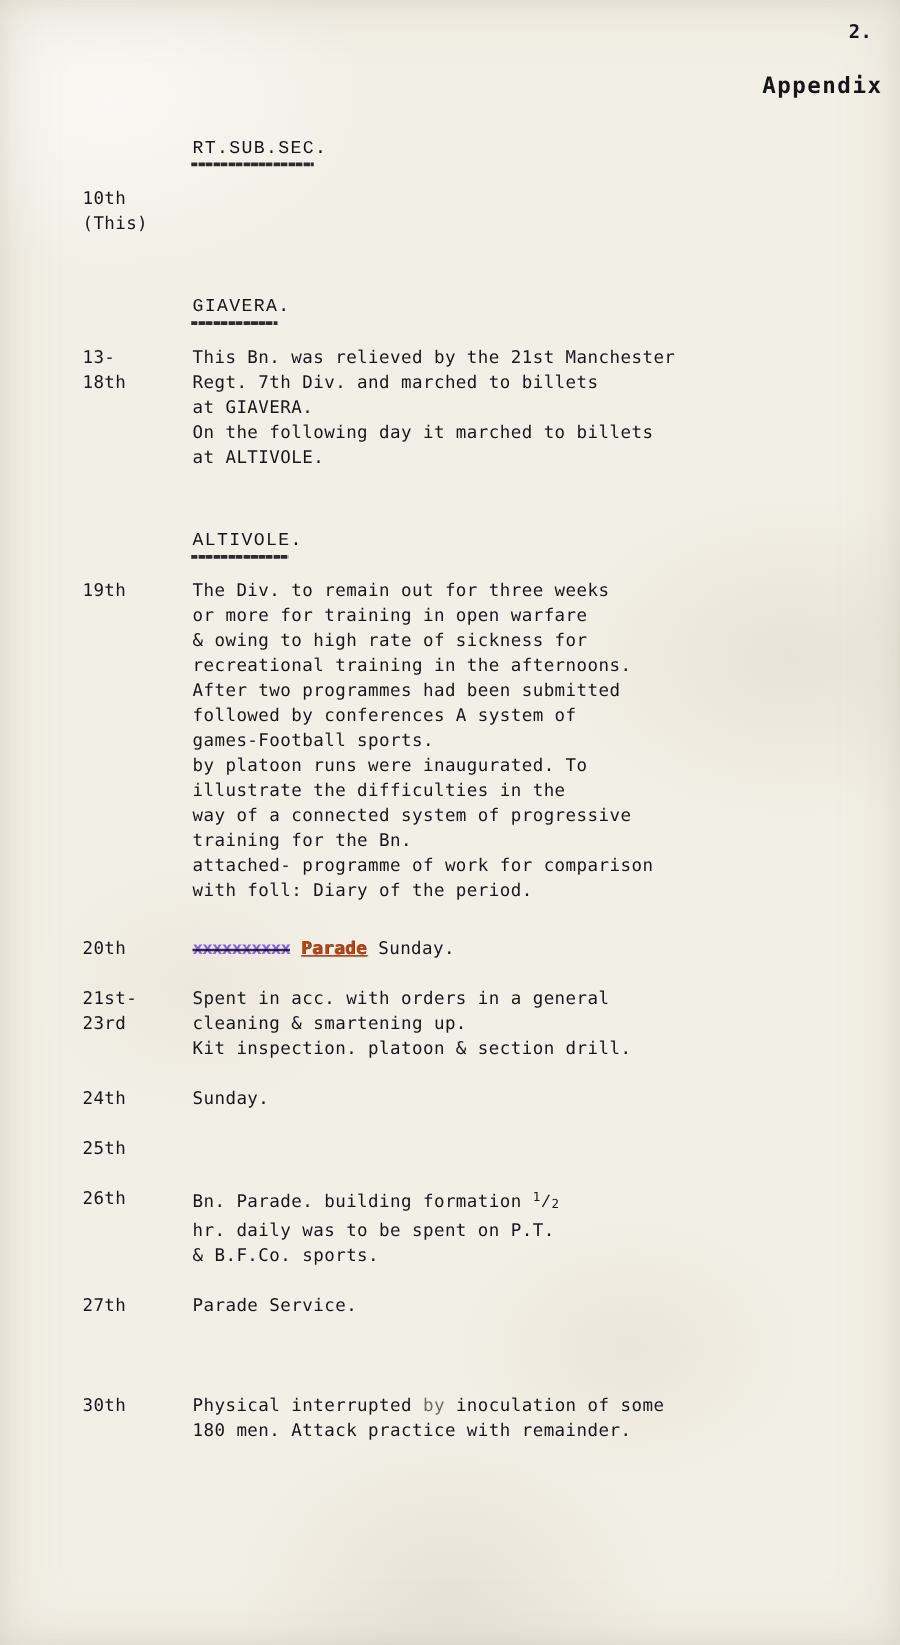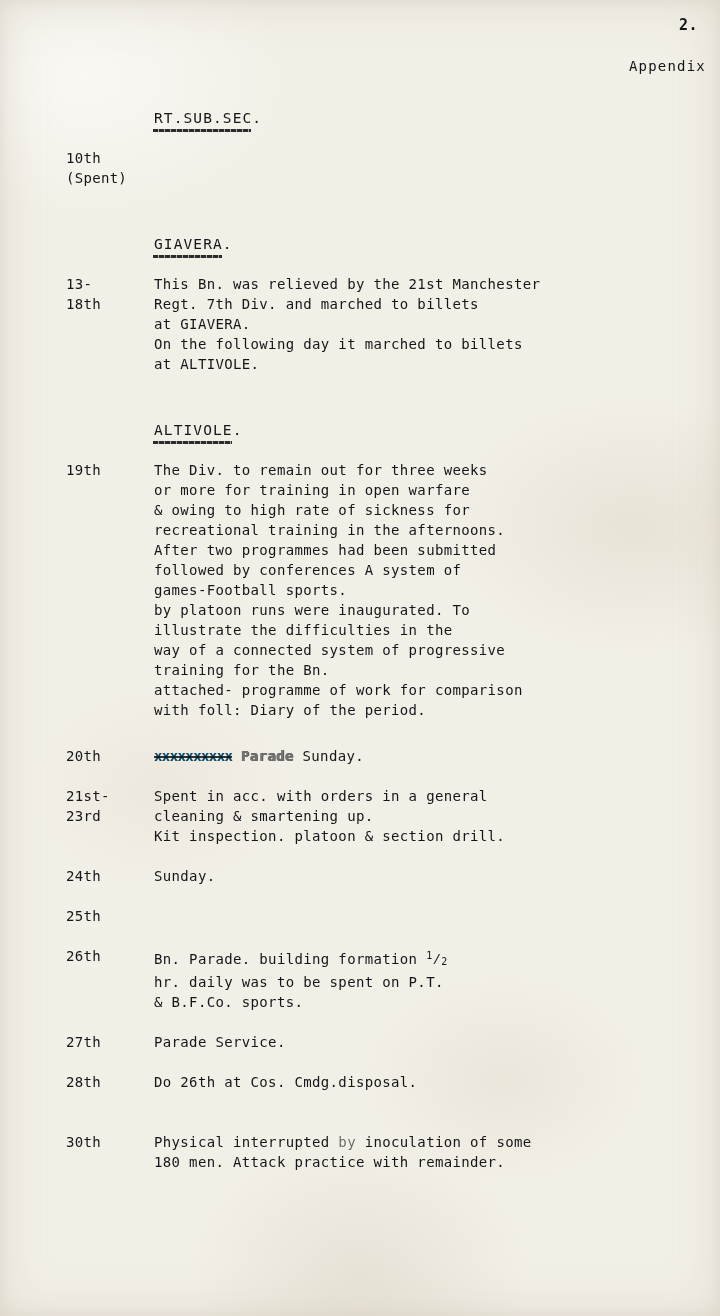--- a/index.html
+++ b/index.html
@@ -47,22 +47,23 @@
     top: 16px;
     right: 22px;
     font-size: 15px;
     font-weight: bold;
     letter-spacing: 0.5px;
   }
   .appendix {
     position: absolute;
     top: 58px;
     right: 14px;
-    font-size: 14px;
+    font-size: 18px;
     letter-spacing: 1.2px;
+    font-weight: bold;
   }
 
   
   .body {
     position: absolute;
     top: 88px;
     left: 0;
     width: 720px;
   }
   .row {
@@ -97,20 +98,21 @@
   .heading {
     font-size: 14.5px;
     line-height: 20px;
     letter-spacing: 1.1px;
     display: inline-block;
     position: relative;
   }
   .heading .word {
     display: inline-block;
     position: relative;
+    font-family: Liberation Mono, monospace;
   }
   .heading .word::after {
     content: "";
     position: absolute;
     left: -1px;
     right: 1px;
     bottom: -4px;
     height: 3px;
     background:
       repeating-linear-gradient(
@@ -120,36 +122,37 @@
       );
     opacity: 0.92;
   }
 
   
   .struck {
     font-weight: bold;
     letter-spacing: -0.6px;
     position: relative;
     display: inline-block;
-    color: #0c4a6e;
+    color: #8b5cf6;
   }
   .struck::after {
     content: "";
     position: absolute;
     left: 0;
     right: 0;
     top: 52%;
     height: 1.5px;
     background: #111;
     opacity: 0.85;
   }
   .overtyped {
     font-weight: bold;
-    color: #737373;
+    color: #c2410c;
     text-shadow: 0.5px 0 0 rgba(13,13,16,0.75), -0.4px 0.3px 0 rgba(13,13,16,0.5);
+    text-decoration: underline;
   }
   .faint {
     opacity: 0.62;
   }
   
   .frac {
     display: inline-block;
     white-space: nowrap;
     letter-spacing: 0;
   }
@@ -175,21 +178,21 @@
         <div class="date-col">Jan.</div>
         <div class="text-col">
           <span class="heading"><span class="word">RT.SUB.SEC</span><span>.</span></span>
         </div>
       </div>
 
       <div class="gap-md"></div>
 
       <div class="row">
         <div class="date-col">10th
-(Spent)</div>
+(This)</div>
       </div>
 
       <div class="gap-lg"></div>
 
       <div class="row heading-row">
         <div class="date-col"></div>
         <div class="text-col">
           <span class="heading"><span class="word">GIAVERA</span><span>.</span></span>
         </div>
       </div>
@@ -275,24 +278,20 @@
 
       <div class="gap-md"></div>
 
       <div class="row">
         <div class="date-col">27th</div>
         <div class="text-col">Parade Service.</div>
       </div>
 
       <div class="gap-md"></div>
 
-      <div class="row">
-        <div class="date-col">28th</div>
-        <div class="text-col">Do 26th at Cos. Cmdg.disposal.</div>
-      </div>
 
       <div class="gap-md"></div>
 
 
       <div class="gap-md"></div>
 
       <div class="row">
         <div class="date-col">30th</div>
         <div class="text-col"><span>Physical interrupted </span><span class="faint">by</span><span> inoculation of some
 180 men. Attack practice with remainder.</span></div>

